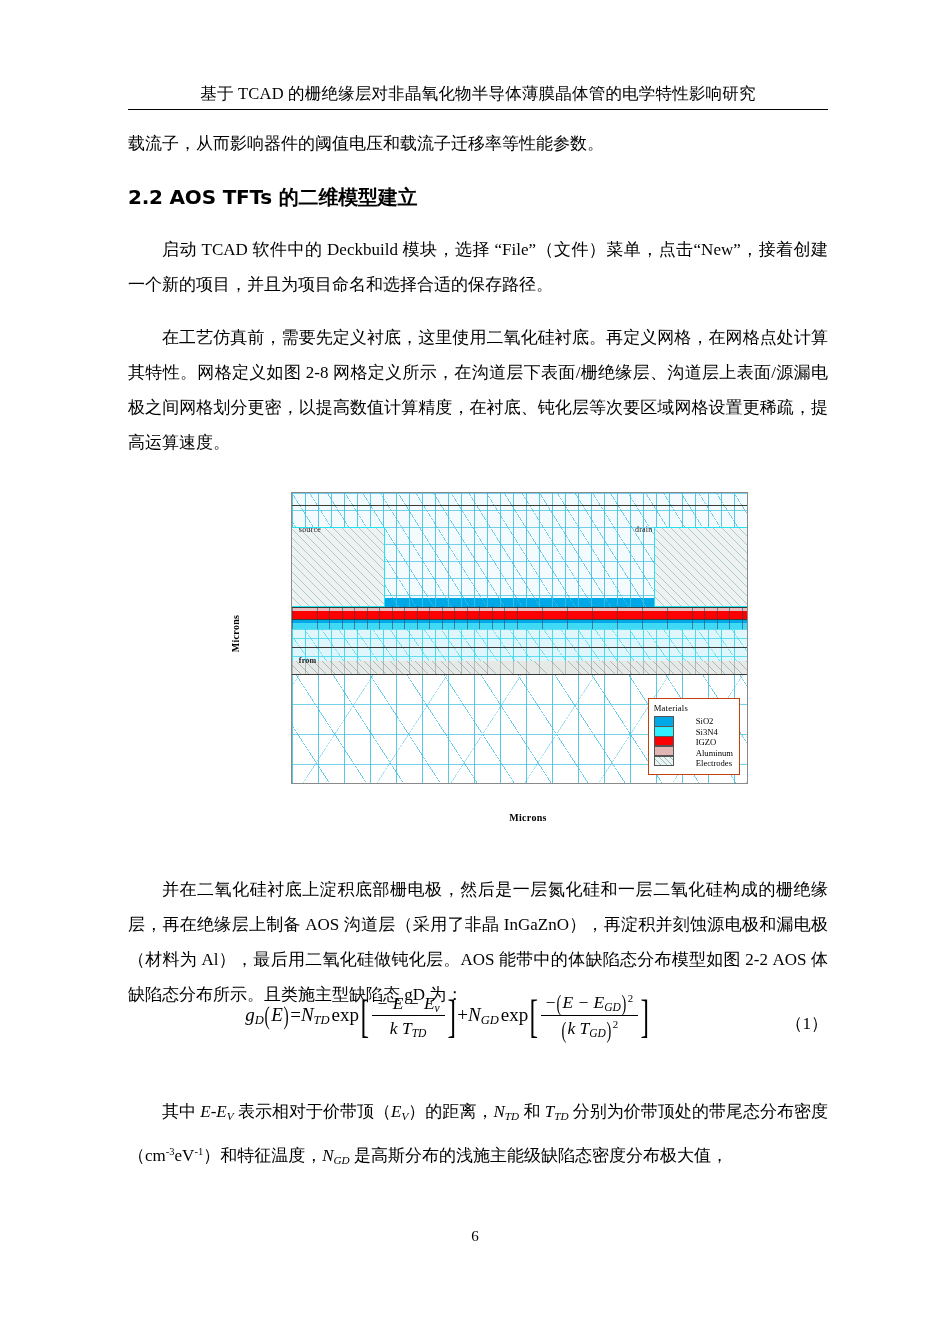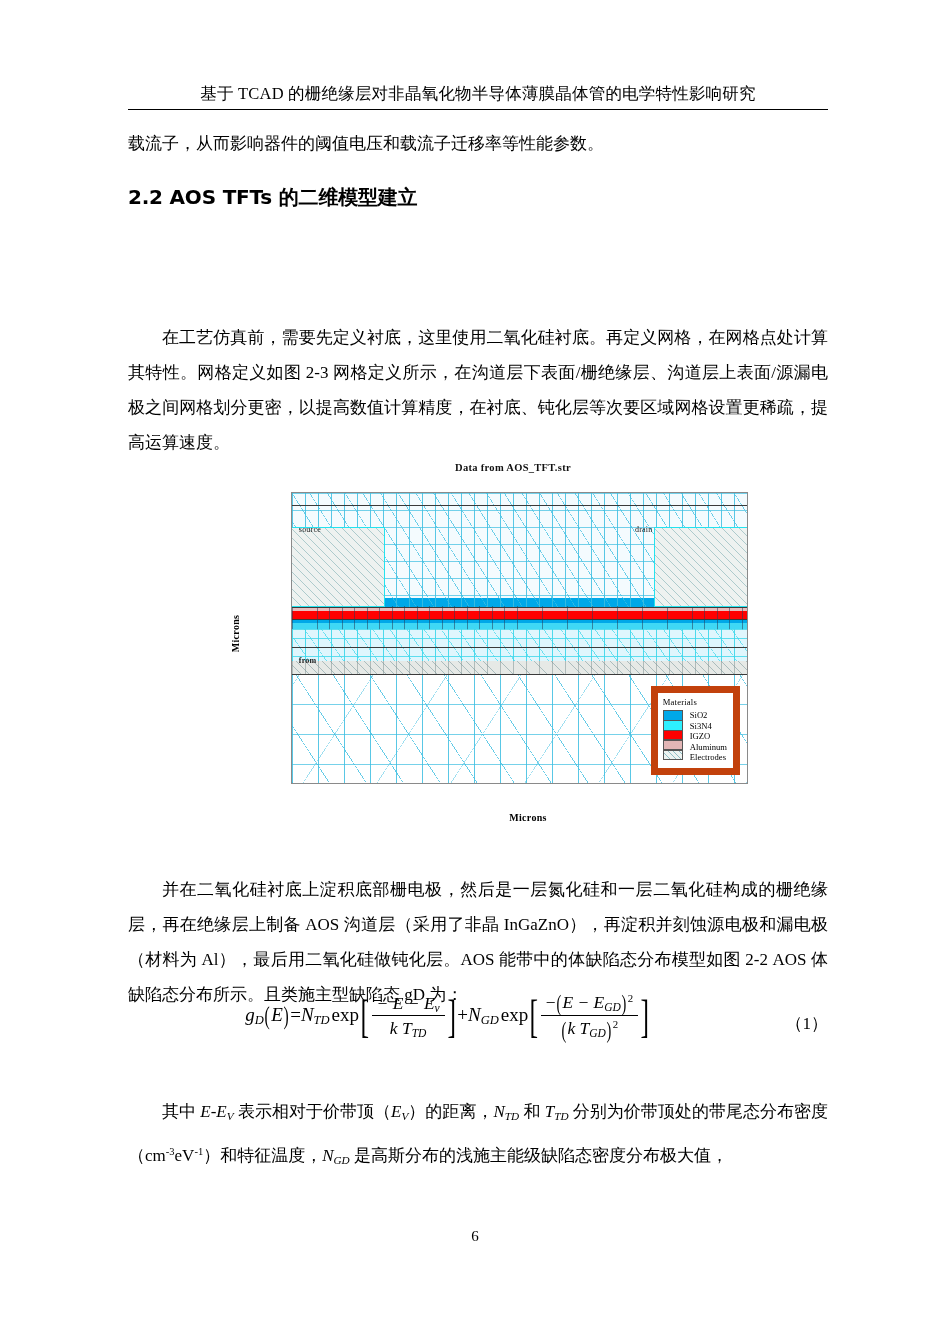--- a/index.html
+++ b/index.html
@@ -230,21 +230,21 @@
   .el-source { left: 1.5%;  top: 11.0%; }
   .el-drain  { right: 20.8%; top: 11.0%; }
   .el-gate   { left: 1.5%;  top: 56.3%; font-weight: bold; }
 
   
   .legend {
     position: absolute;
     right: 7px;
     bottom: 8px;
     background: #ffffff;
-    border: 7px solid #c2410c;
+    border: 1px solid #c2410c;
     padding: 4px 6px 5px 5px;
     font-family: "Liberation Serif", serif;
     font-size: 8.6px;
     line-height: 10.6px;
     z-index: 6;
   }
   .legend-title { margin-bottom: 2px; letter-spacing: 0.2px; }
   .legend-rows { display: flex; }
   .swatch-col { display: flex; flex-direction: column; width: 20px; }
   .sw {
@@ -252,21 +252,21 @@
     height: 10.6px;
     border: 0.7px solid #555;
     box-sizing: border-box;
     margin-bottom: -0.7px;
   }
   .sw.hatched {
     background: #eef3f1;
     background-image: repeating-linear-gradient(45deg,
       rgba(120,180,190,0.8) 0 0.6px, rgba(0,0,0,0) 0.6px 4px);
   }
-  .label-col { display: flex; flex-direction: column; padding-left: 7px; }
+  .label-col { display: flex; flex-direction: column; padding-left: 7px; margin-left: 15px; }
   .lg { height: 10.6px; white-space: nowrap; }
 
   
   .tick { position: absolute; background: #555; }
   .ytick-major { left: -7px; width: 7px; height: 1px; }
   .ytick-minor { left: -4px; width: 4px; height: 1px; }
   .xtick-major { bottom: -7px; width: 1px; height: 7px; }
   .xtick-minor { bottom: -4px; width: 1px; height: 4px; }
 
   
@@ -353,27 +353,27 @@
 
   <div class="header-wrap">
     <div class="header-text">基于 TCAD 的栅绝缘层对非晶氧化物半导体薄膜晶体管的电学特性影响研究</div>
     <div class="header-rule"></div>
   </div>
 
   <div class="body-block p1">载流子，从而影响器件的阈值电压和载流子迁移率等性能参数。</div>
 
   <div class="heading">2.2 AOS TFTs 的二维模型建立</div>
 
-
-  <div class="body-block p3 indent">在工艺仿真前，需要先定义衬底，这里使用二氧化硅衬底。再定义网格，在网格点处计算其特性。网格定义如图 2-3 网格定义所示，在沟道层下表面/栅绝缘层、沟道层上表面/源漏电极之间网格划分更密，以提高数值计算精度，在衬底、钝化层等次要区域网格设置更稀疏，提高运算速度。</div>
+  <div class="body-block p2 indent">启动 TCAD 软件中的 Deckbuild 模块，选择 “File”（文件）菜单，点击“New”，接着创建一个新的项目，并且为项目命名和选择合适的保存路径。</div>
+
+  <div class="body-block p3 indent">在工艺仿真前，需要先定义衬底，这里使用二氧化硅衬底。再定义网格，在网格点处计算其特性。网格定义如图 2-8 网格定义所示，在沟道层下表面/栅绝缘层、沟道层上表面/源漏电极之间网格划分更密，以提高数值计算精度，在衬底、钝化层等次要区域网格设置更稀疏，提高运算速度。</div>
 
   <div class="figure">
 
     <div class="fig-title">
-      <div>Data from AOS_TFT.str</div>
     </div>
 
     <div class="plot-area-wrap">
 
       <div class="ylabel">Microns</div>
       <div class="xlabel">Microns</div>
 
       <div class="plot">
 
         <div class="layer lay-passiv"></div>

